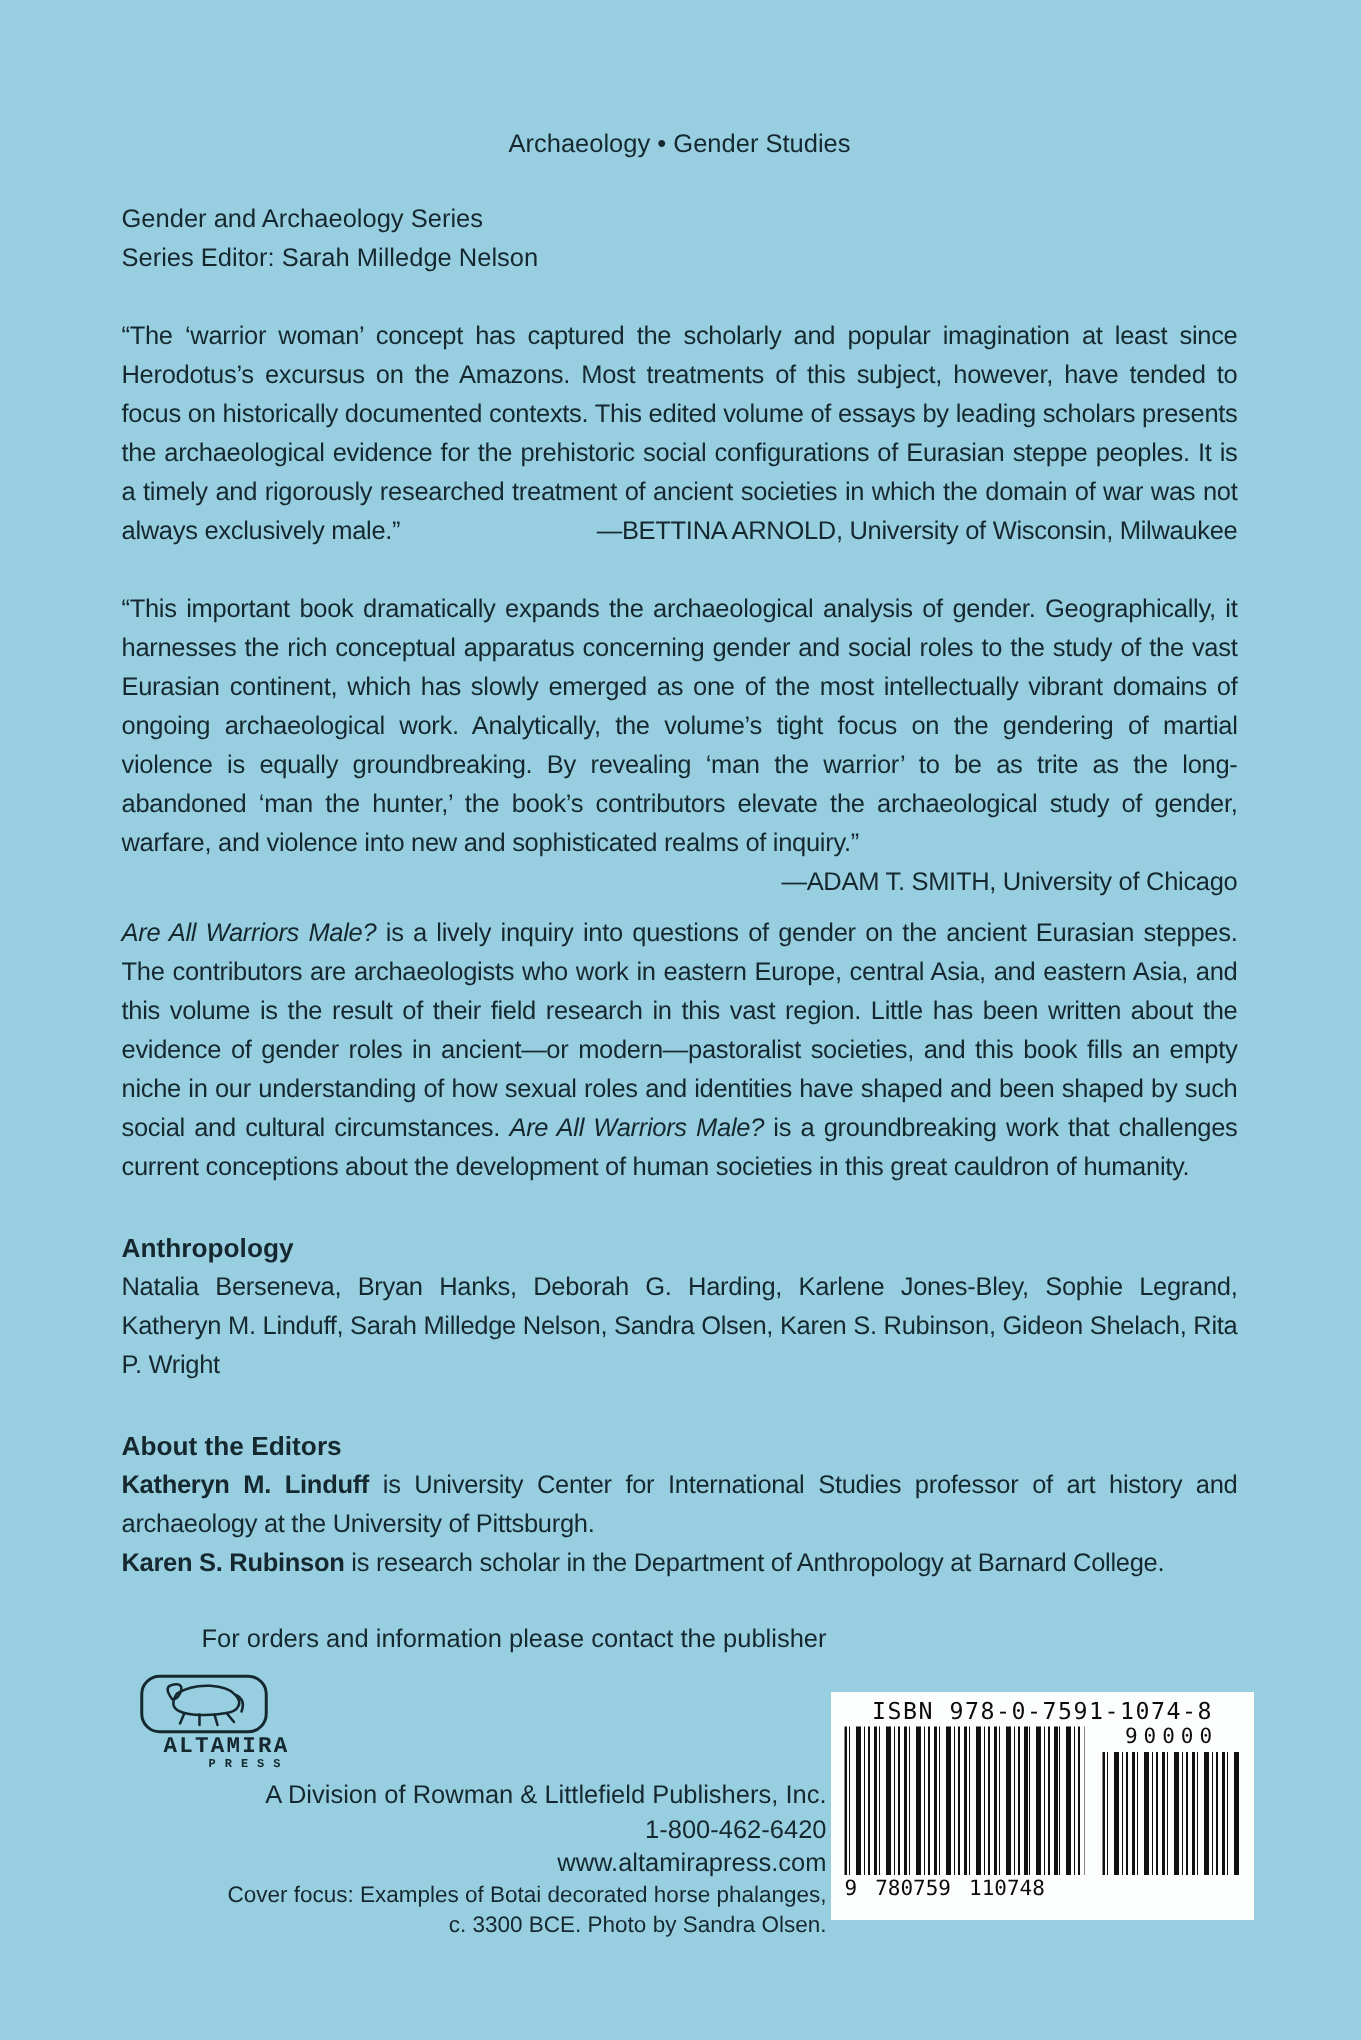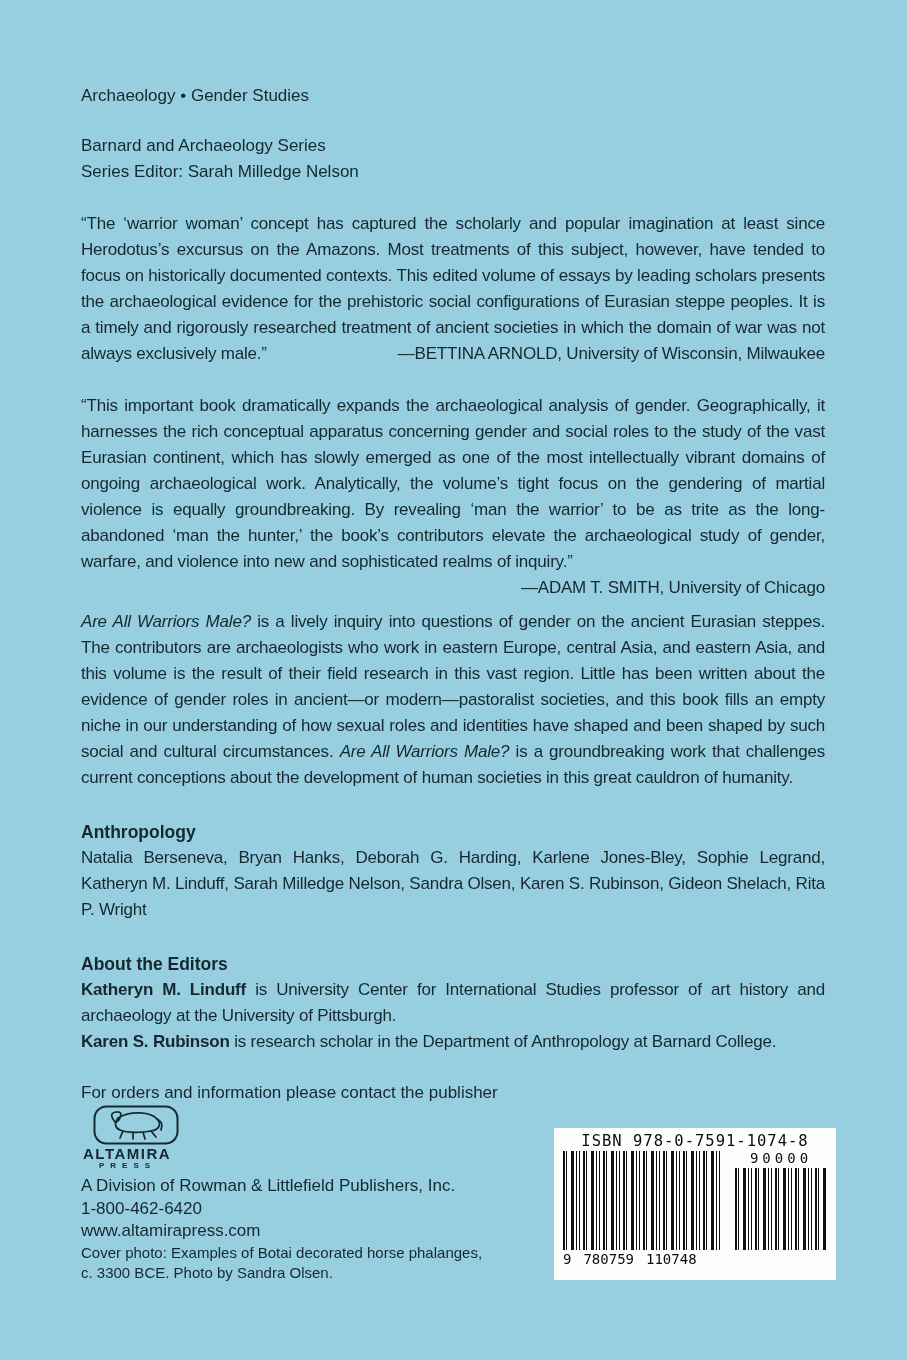--- a/index.html
+++ b/index.html
@@ -22,45 +22,47 @@
     top: 85px;
     width: 744px;
   }
   p { margin: 0; }
   .body-text {
     font-size: 17px;
     line-height: 26px;
     letter-spacing: -0.2px;
     text-align: justify;
   }
-  .cats { font-size: 17px; line-height: 22px; }
+  .cats { font-size: 17px; line-height: 22px; text-align: center; }
   .series-block { margin-top: 26px; }
   .series-block p { font-size: 17px; line-height: 26px; }
   .quote { margin-top: 26px; }
   .quote .attr { float: right; }
   .desc { margin-top: 34px; }
   .section-heading {
     font-weight: 700;
     font-size: 17.5px;
     line-height: 26px;
     margin-top: 28px;
   }
   .names { }
   .bio .b { font-weight: 700; }
   .bottom-block {
     position: absolute;
     left: 81px;
     top: 1082px;
     width: 470px;
     font-size: 17px;
     line-height: 22px;
+    text-align: right;
   }
   .logo {
-    margin: 1px 0 4px 2px;
+    margin: 12px 0 4px 2px;
     width: 110px;
+    font-family: Liberation Mono, monospace;
   }
   .logo svg { display: block; margin-left: 10px; }
   .logo-name {
     font-size: 15px;
     font-weight: 700;
     letter-spacing: 1.5px;
     line-height: 15px;
     margin-top: 1px;
   }
   .logo-press {
@@ -122,21 +124,21 @@
 </head>
 <body>
 
 <div class="cover">
 
   <div class="content">
 
     <p class="cats">Archaeology • Gender Studies</p>
 
     <div class="series-block">
-      <p>Barnard and Archaeology Series</p>
+      <p>Gender and Archaeology Series</p>
       <p>Series Editor: Sarah Milledge Nelson</p>
     </div>
 
     <p class="body-text quote">
       <span>“The ‘warrior woman’ concept has captured the scholarly and popular imagination at least since Herodotus’s excursus on the Amazons. Most treatments of this subject, however, have tended to focus on historically documented contexts. This edited volume of essays by leading scholars presents the archaeological evidence for the prehistoric social configurations of Eurasian steppe peoples. It is a timely and rigorously researched treatment of ancient societies in which the domain of war was not always exclusively male.”</span>
       <span class="attr">—BETTINA ARNOLD, University of Wisconsin, Milwaukee</span>
     </p>
 
     <p class="body-text quote">
       <span>“This important book dramatically expands the archaeological analysis of gender. Geographically, it harnesses the rich conceptual apparatus concerning gender and social roles to the study of the vast Eurasian continent, which has slowly emerged as one of the most intellectually vibrant domains of ongoing archaeological work. Analytically, the volume’s tight focus on the gendering of martial violence is equally groundbreaking. By revealing ‘man the warrior’ to be as trite as the long-abandoned ‘man the hunter,’ the book’s contributors elevate the archaeological study of gender, warfare, and violence into new and sophisticated realms of inquiry.”</span>
@@ -171,21 +173,21 @@
           <path d="M64 14 q7 3 4 11" stroke="#16282f" stroke-width="1.7" stroke-linecap="round"></path>
         </svg>
       </span>
       <div class="logo-name">ALTAMIRA</div>
       <div class="logo-press">PRESS</div>
     </div>
 
     <p class="pub-line">A Division of Rowman &amp; Littlefield Publishers, Inc.</p>
     <p class="pub-line">1-800-462-6420</p>
     <p class="pub-line">www.altamirapress.com</p>
-    <p class="photo-credit">Cover photo: Examples of Botai decorated horse phalanges,</p>
+    <p class="photo-credit">Cover focus: Examples of Botai decorated horse phalanges,</p>
     <p class="photo-credit">c. 3300 BCE. Photo by Sandra Olsen.</p>
   </div>
 
   <div class="barcode-box">
     <div class="isbn-line">ISBN 978-0-7591-1074-8</div>
     <div class="bars-row">
       <div class="main-bc">
         <div class="bars"></div>
         <div class="ean-digits">
           <span>9</span>

